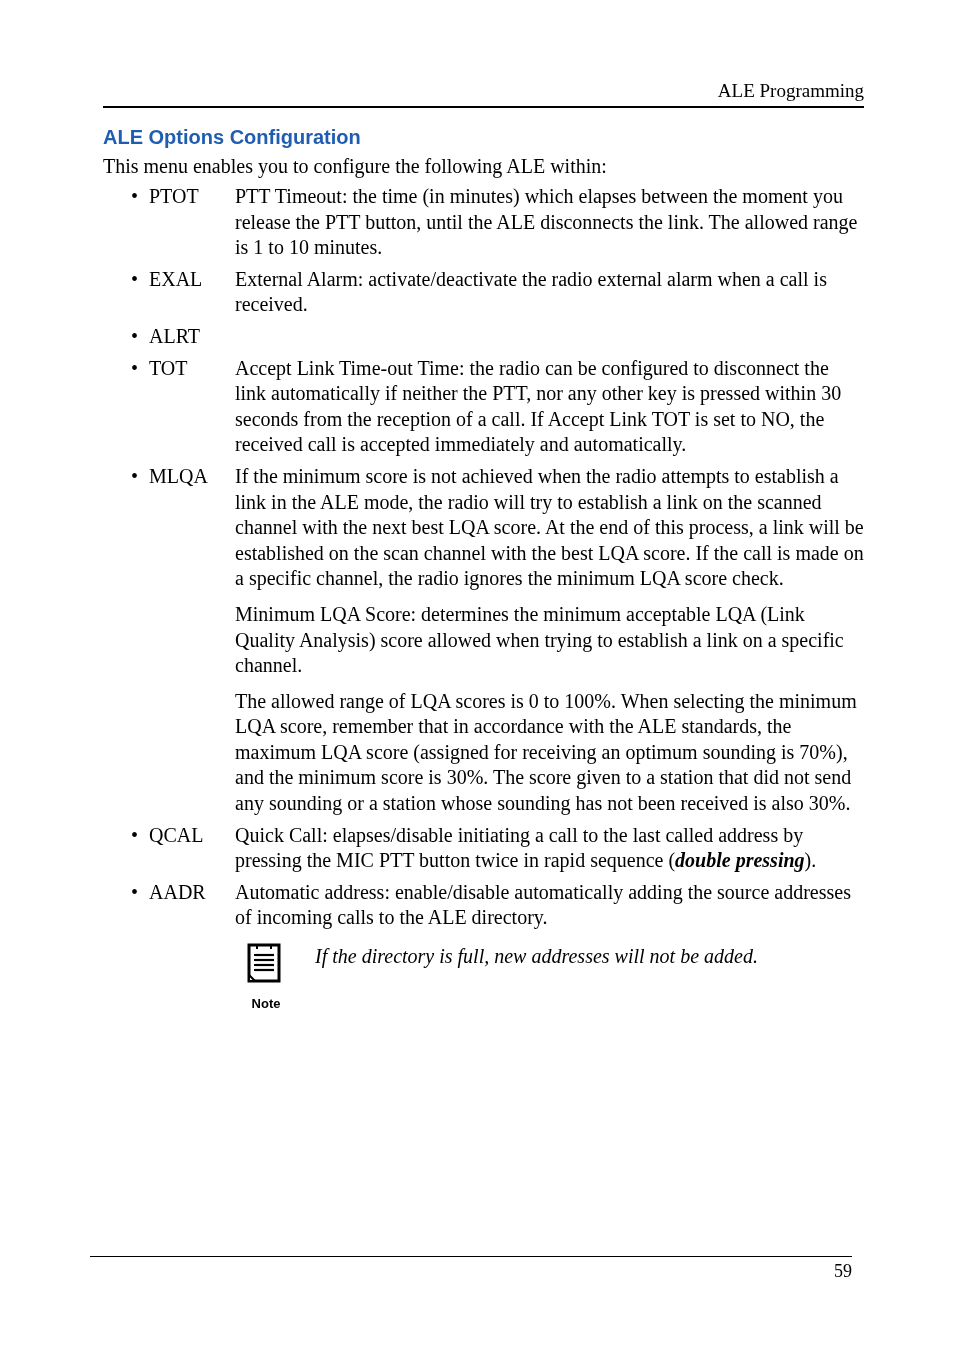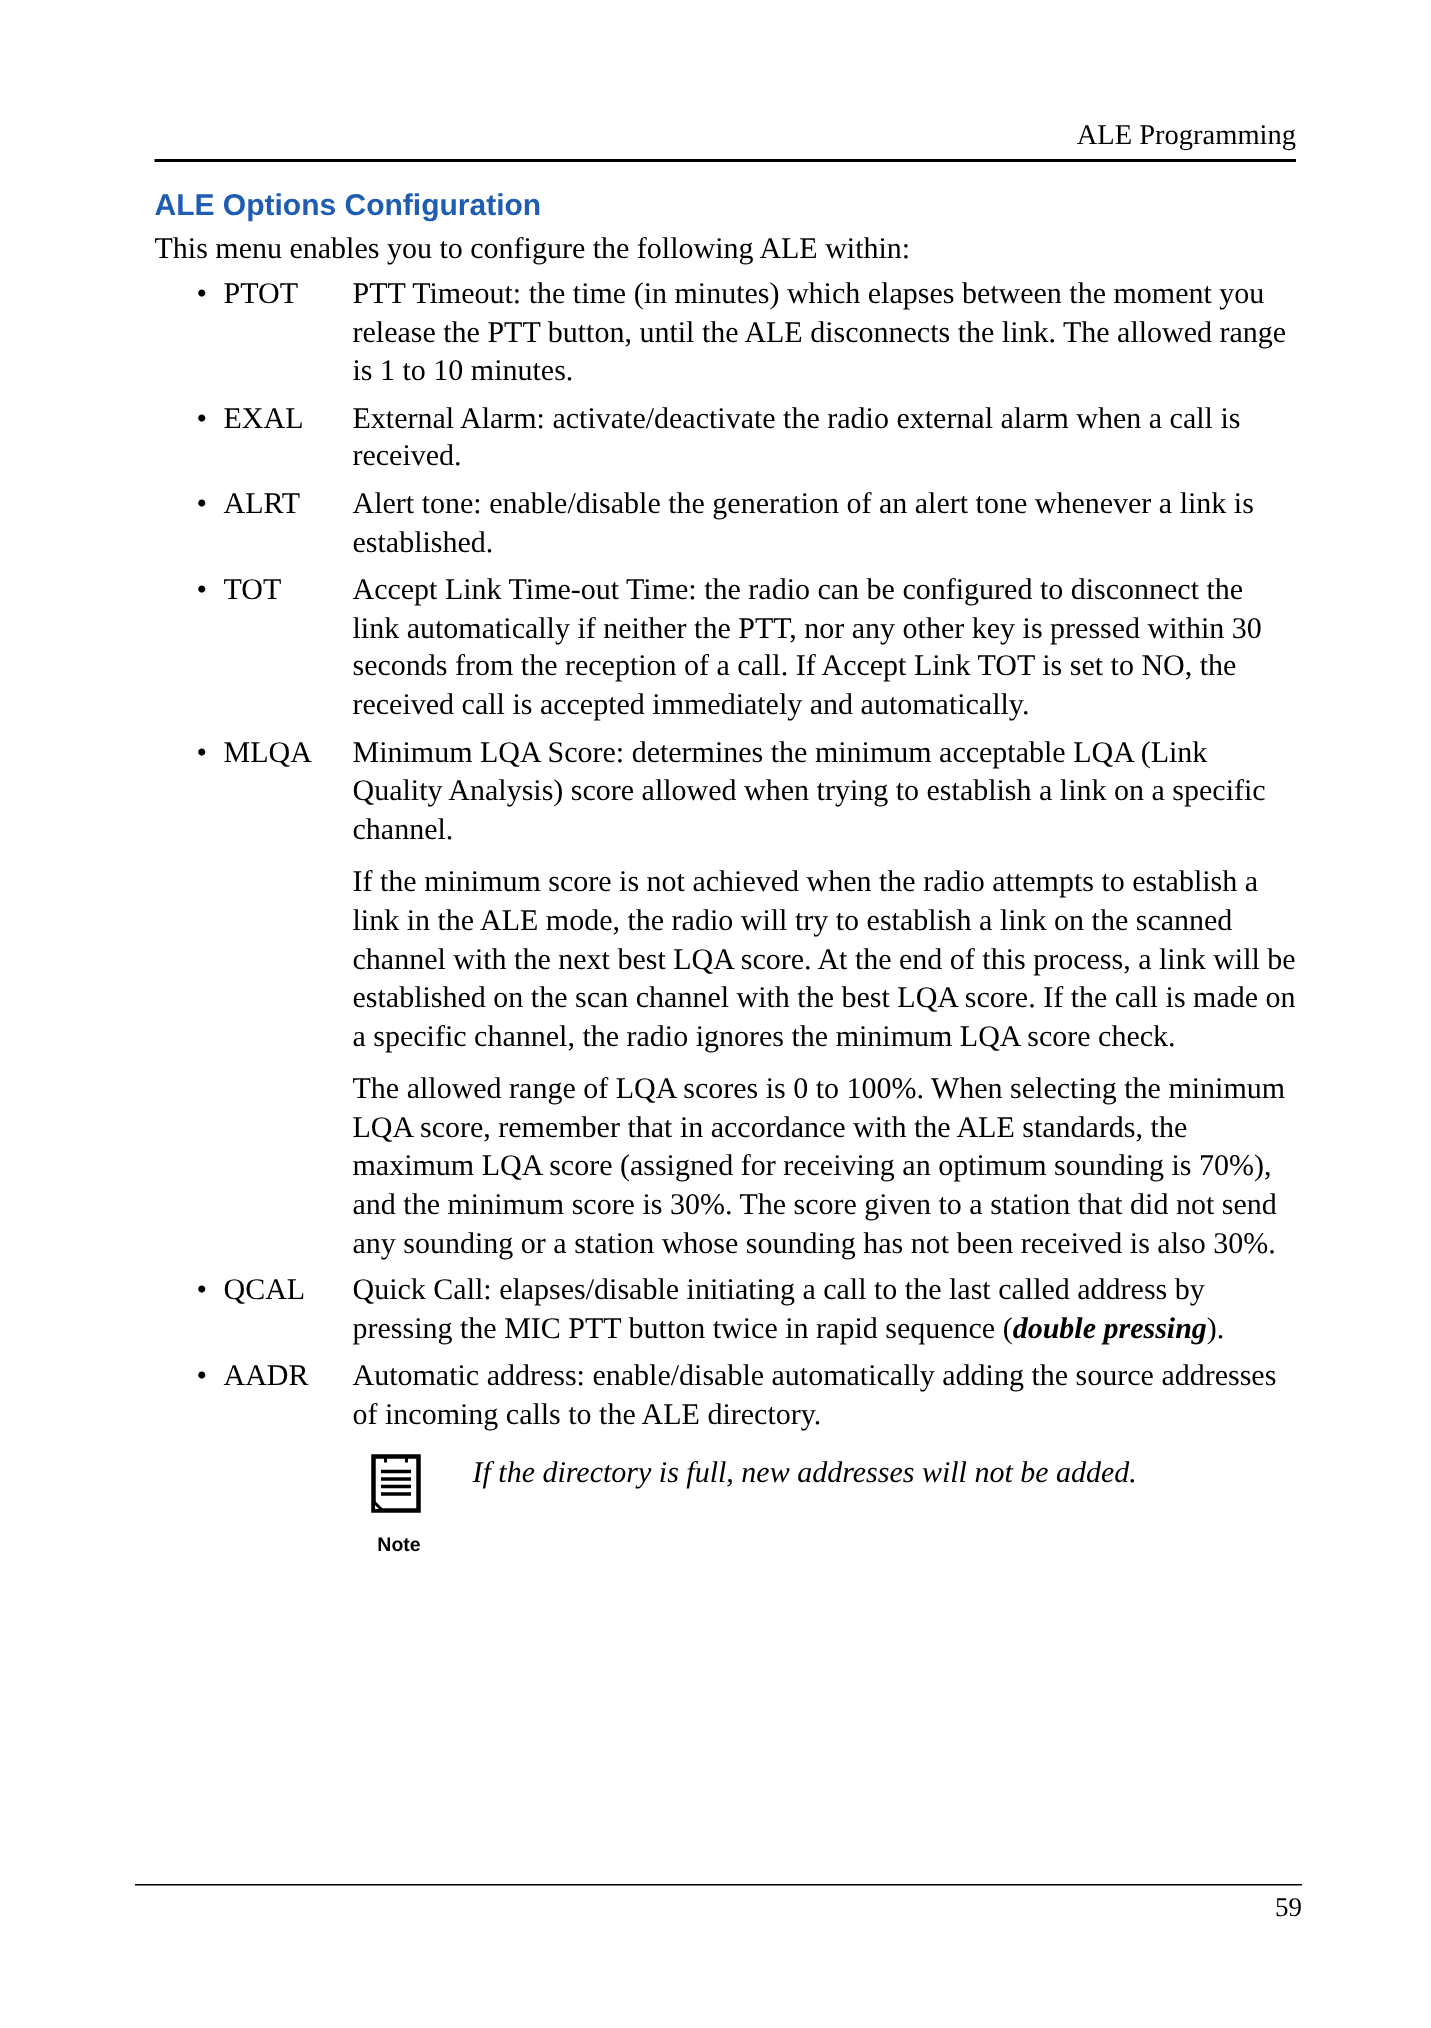--- a/index.html
+++ b/index.html
@@ -91,21 +91,21 @@
     font-style: italic;
     font-size: 20px;
     line-height: 1.3;
     flex: 1;
     padding-top: 2px;
   }
   .footer {
     position: absolute;
     bottom: 70px;
     left: 90px;
-    right: 86px;
+    right: 102px;
     border-top: 1px solid #000;
     padding-top: 4px;
     text-align: right;
     font-size: 18px;
   }
 </style>
 </head>
 <body>
 
 <div class="page">
@@ -125,35 +125,34 @@
 
     <li>
       <span class="bullet">•</span>
       <span class="term">EXAL</span>
       <span class="desc">External Alarm: activate/deactivate the radio external alarm when a call is received.</span>
     </li>
 
     <li>
       <span class="bullet">•</span>
       <span class="term">ALRT</span>
-      <span class="desc">Alert tone: enable/disable the generation of an alert tone whenever a link is established.</span>
     </li>
 
     <li>
       <span class="bullet">•</span>
       <span class="term">TOT</span>
       <span class="desc">Accept Link Time-out Time: the radio can be configured to disconnect the link automatically if neither the PTT, nor any other key is pressed within 30 seconds from the reception of a call. If Accept Link TOT is set to NO, the received call is accepted immediately and automatically.</span>
     </li>
 
     <li>
       <span class="bullet">•</span>
       <span class="term">MLQA</span>
       <span class="desc">
+        <p>If the minimum score is not achieved when the radio attempts to establish a link in the ALE mode, the radio will try to establish a link on the scanned channel with the next best LQA score. At the end of this process, a link will be established on the scan channel with the best LQA score. If the call is made on a specific channel, the radio ignores the minimum LQA score check.</p>
         <p>Minimum LQA Score: determines the minimum acceptable LQA (Link Quality Analysis) score allowed when trying to establish a link on a specific channel.</p>
-        <p>If the minimum score is not achieved when the radio attempts to establish a link in the ALE mode, the radio will try to establish a link on the scanned channel with the next best LQA score. At the end of this process, a link will be established on the scan channel with the best LQA score. If the call is made on a specific channel, the radio ignores the minimum LQA score check.</p>
         <p>The allowed range of LQA scores is 0 to 100%. When selecting the minimum LQA score, remember that in accordance with the ALE standards, the maximum LQA score (assigned for receiving an optimum sounding is 70%), and the minimum score is 30%. The score given to a station that did not send any sounding or a station whose sounding has not been received is also 30%.</p>
       </span>
     </li>
 
     <li>
       <span class="bullet">•</span>
       <span class="term">QCAL</span>
       <span class="desc">
         <span>Quick Call: elapses/disable initiating a call to the last called address by pressing the MIC PTT button twice in rapid sequence (</span><span class="bolditalic">double pressing</span><span>).</span>
       </span>

